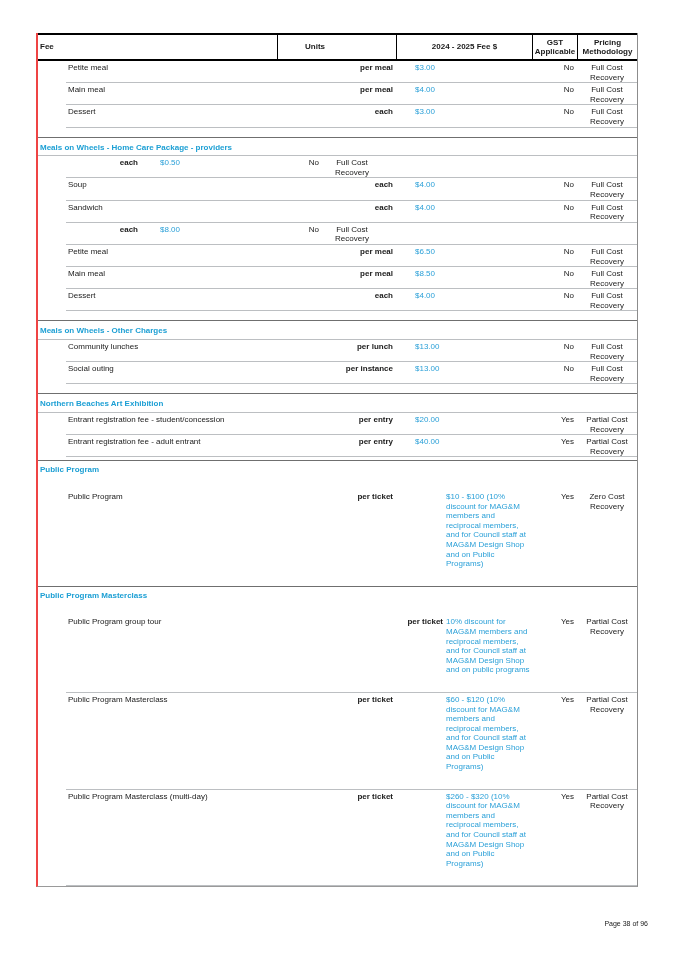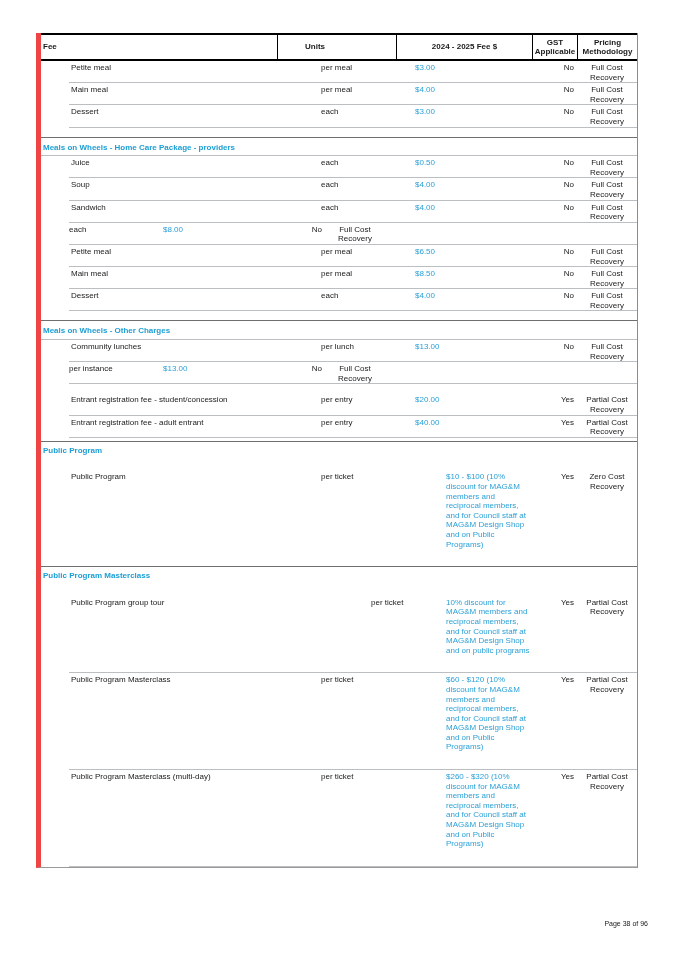--- a/index.html
+++ b/index.html
@@ -3,42 +3,42 @@
 <meta charset="utf-8">
 <style>
   html,body { margin:0; padding:0; background:#ffffff; }
   .page {
     position:relative; width:675px; height:955px; background:#ffffff; overflow:hidden;
     font-family:"Liberation Sans", sans-serif; color:#1a1a1a;
     -webkit-font-smoothing:antialiased;
   }
   .fee-table {
     position:absolute; left:36px; top:33px; width:602px; box-sizing:border-box;
-    border-left:5px solid #ef4444; border-right:1px solid #8c8c8c; border-bottom:1px solid #9a9a9a;
+    border-left:2px solid #ef4444; border-right:1px solid #8c8c8c; border-bottom:1px solid #9a9a9a;
     font-size:8px; line-height:120%;
   }
   
   .thead { display:flex; border-top:2px solid #000; border-bottom:2px solid #000; font-weight:bold; }
   .th {
     display:flex; align-items:center; justify-content:center; text-align:center;
     min-height:24px; box-sizing:border-box; white-space:pre; line-height:115%;
   }
   .th + .th { border-left:1px solid #000; }
   .th-fee { flex:1; justify-content:flex-start; padding-left:2px; text-align:left; }
   .th-units { width:75px;margin-left:15px; }
   .th-fees { width:136px;margin-left:44px; }
   .th-gst { width:45px; }
   .th-pricing { width:60px;text-align:center; }
   
   .row { display:flex; border-bottom:1px solid #bcbfc2;margin-left:28px; }
   .row.no-bb { border-bottom:none; }
   .row.tall-row { padding-bottom:17px; }
   .cell { box-sizing:border-box; padding-top:2px; }
   .c-fee { flex:1; padding-left:2px; }
-  .c-units { width:75px; padding-right:3px; }
+  .c-units { width:75px; text-align:right; padding-right:3px;font-weight:bold; }
   .c-amount { width:50px; padding-left:19px; color:var(--accent-blue,#2ba0d8); white-space:pre; }
   .c-note { width:86px; color:var(--accent-blue,#2ba0d8); white-space:pre; }
   .c-gst { width:45px; text-align:right; padding-right:3px; }
   .c-pricing { width:60px; text-align:center; white-space:pre; }
   
   .section-row {
     border-top:1px solid #6f6f6f; border-bottom:1px solid #bcbfc2;
     padding:5px 0 3px 2px; font-weight:bold; color:var(--section-blue,#1c9fd4);
   }
   .section-row.tall { border-bottom:none; padding:4px 0 15px 2px; }
@@ -84,21 +84,20 @@
           <div class="cell c-units">each</div>
           <div class="cell c-amount">$3.00</div>
           <div class="cell c-note"></div>
           <div class="cell c-gst">No</div>
           <div class="cell c-pricing">Full Cost
 Recovery</div>
         </div>
         <div class="gap" style="height: 9px;"></div>
         <div class="section-row">Meals on Wheels - Home Care Package - providers</div>
         <div class="row">
-          <div class="cell c-fee">Juice</div>
           <div class="cell c-units">each</div>
           <div class="cell c-amount">$0.50</div>
           <div class="cell c-note"></div>
           <div class="cell c-gst">No</div>
           <div class="cell c-pricing">Full Cost
 Recovery</div>
         </div>
         <div class="row">
           <div class="cell c-fee">Soup</div>
           <div class="cell c-units">each</div>
@@ -157,28 +156,30 @@
         <div class="row">
           <div class="cell c-fee">Community lunches</div>
           <div class="cell c-units">per lunch</div>
           <div class="cell c-amount">$13.00</div>
           <div class="cell c-note"></div>
           <div class="cell c-gst">No</div>
           <div class="cell c-pricing">Full Cost
 Recovery</div>
         </div>
         <div class="row">
+          <div class="cell c-fee">Social outing</div>
           <div class="cell c-units">per instance</div>
           <div class="cell c-amount">$13.00</div>
           <div class="cell c-note"></div>
           <div class="cell c-gst">No</div>
           <div class="cell c-pricing">Full Cost
 Recovery</div>
         </div>
         <div class="gap" style="height: 9px;"></div>
+        <div class="section-row">Northern Beaches Art Exhibition</div>
         <div class="row">
           <div class="cell c-fee">Entrant registration fee - student/concession</div>
           <div class="cell c-units">per entry</div>
           <div class="cell c-amount">$20.00</div>
           <div class="cell c-note"></div>
           <div class="cell c-gst">Yes</div>
           <div class="cell c-pricing">Partial Cost
 Recovery</div>
         </div>
         <div class="row">

